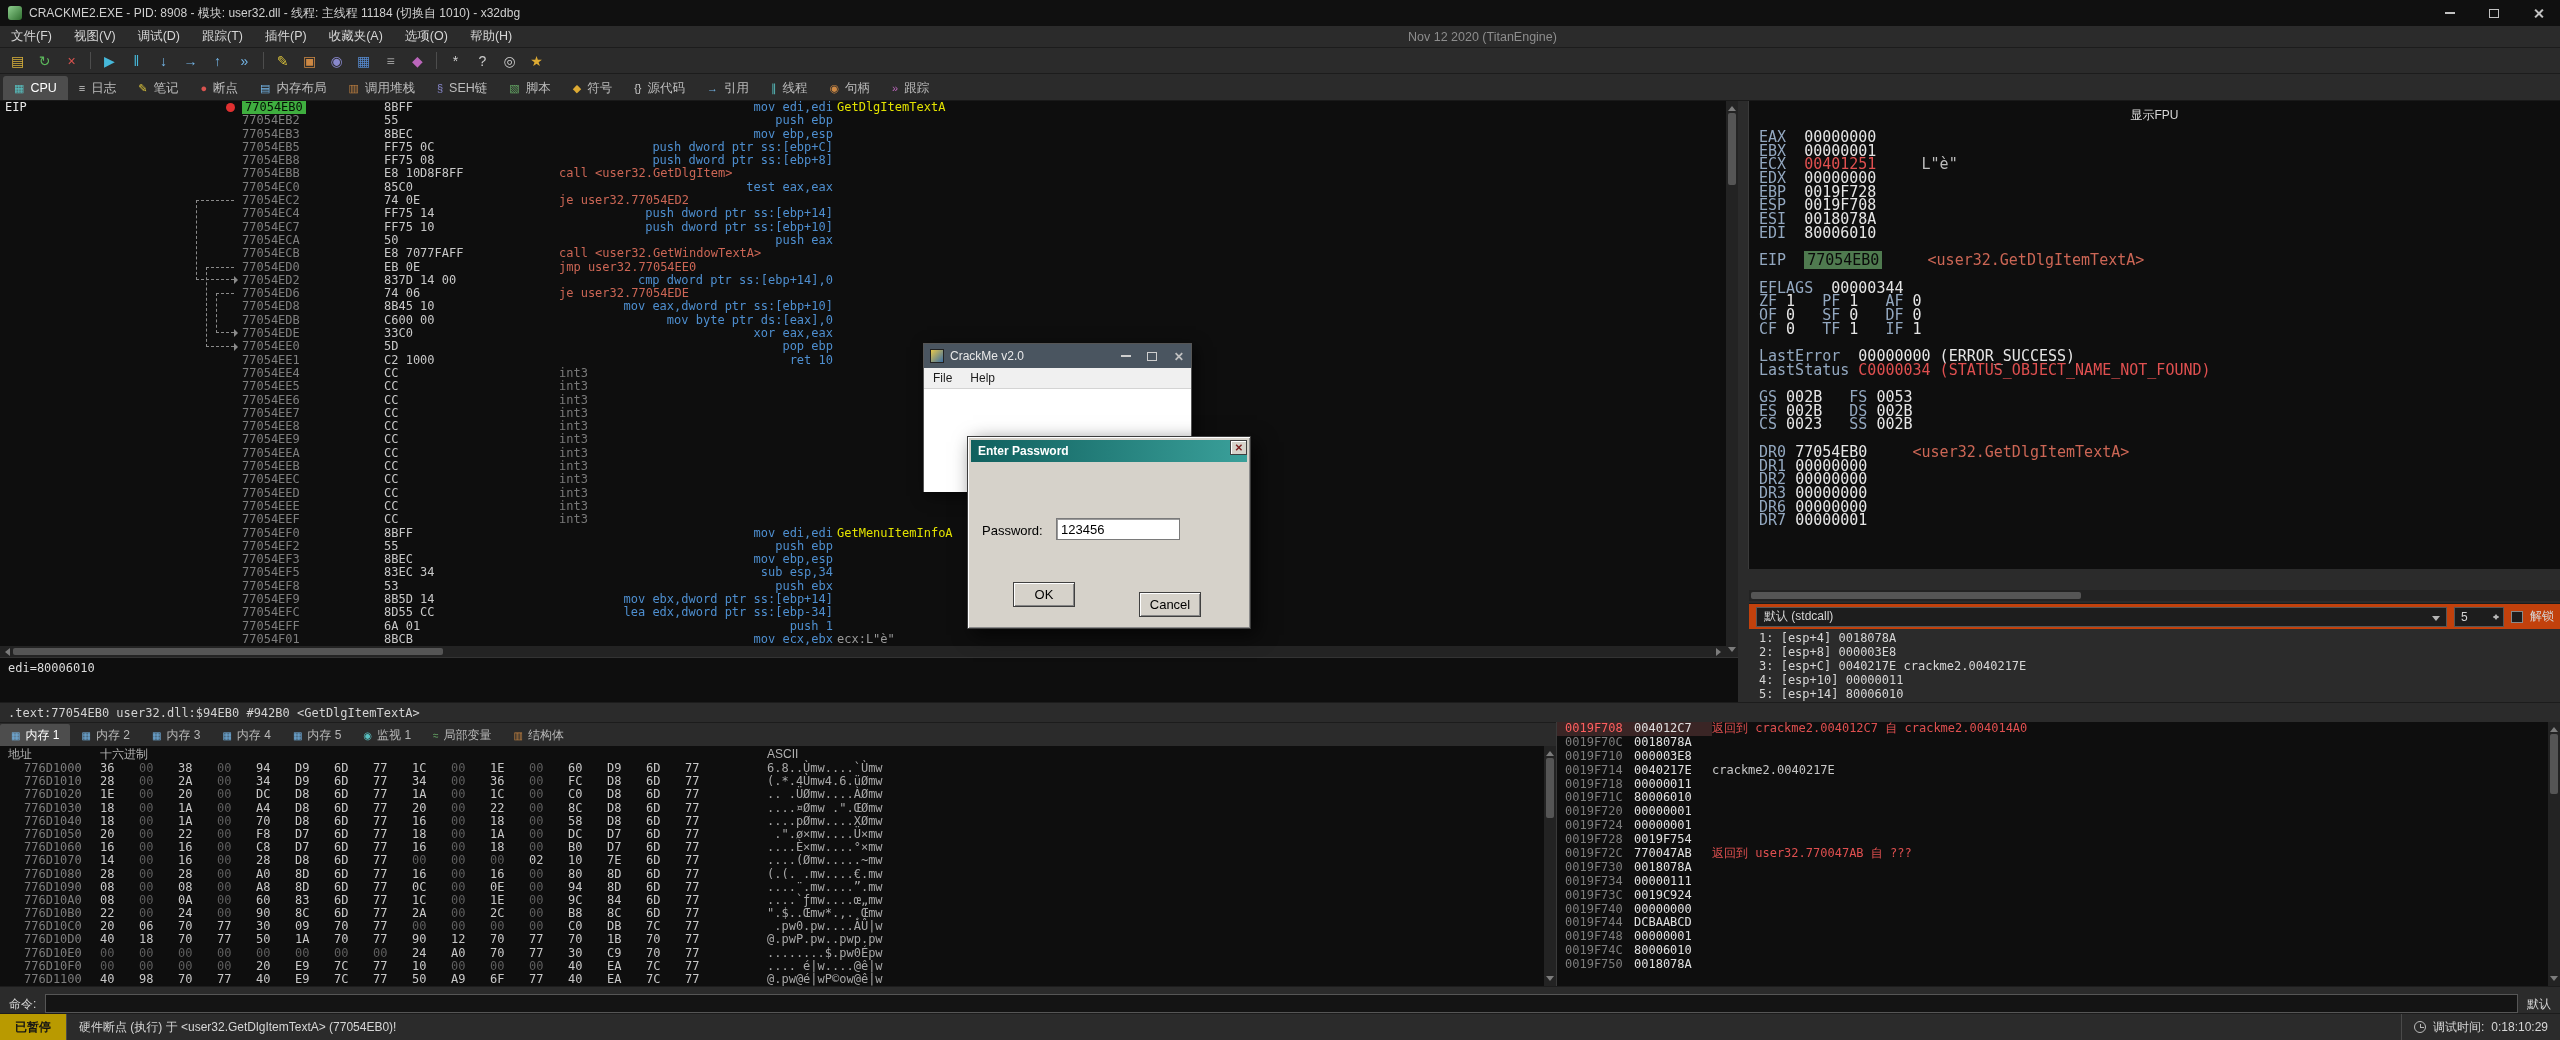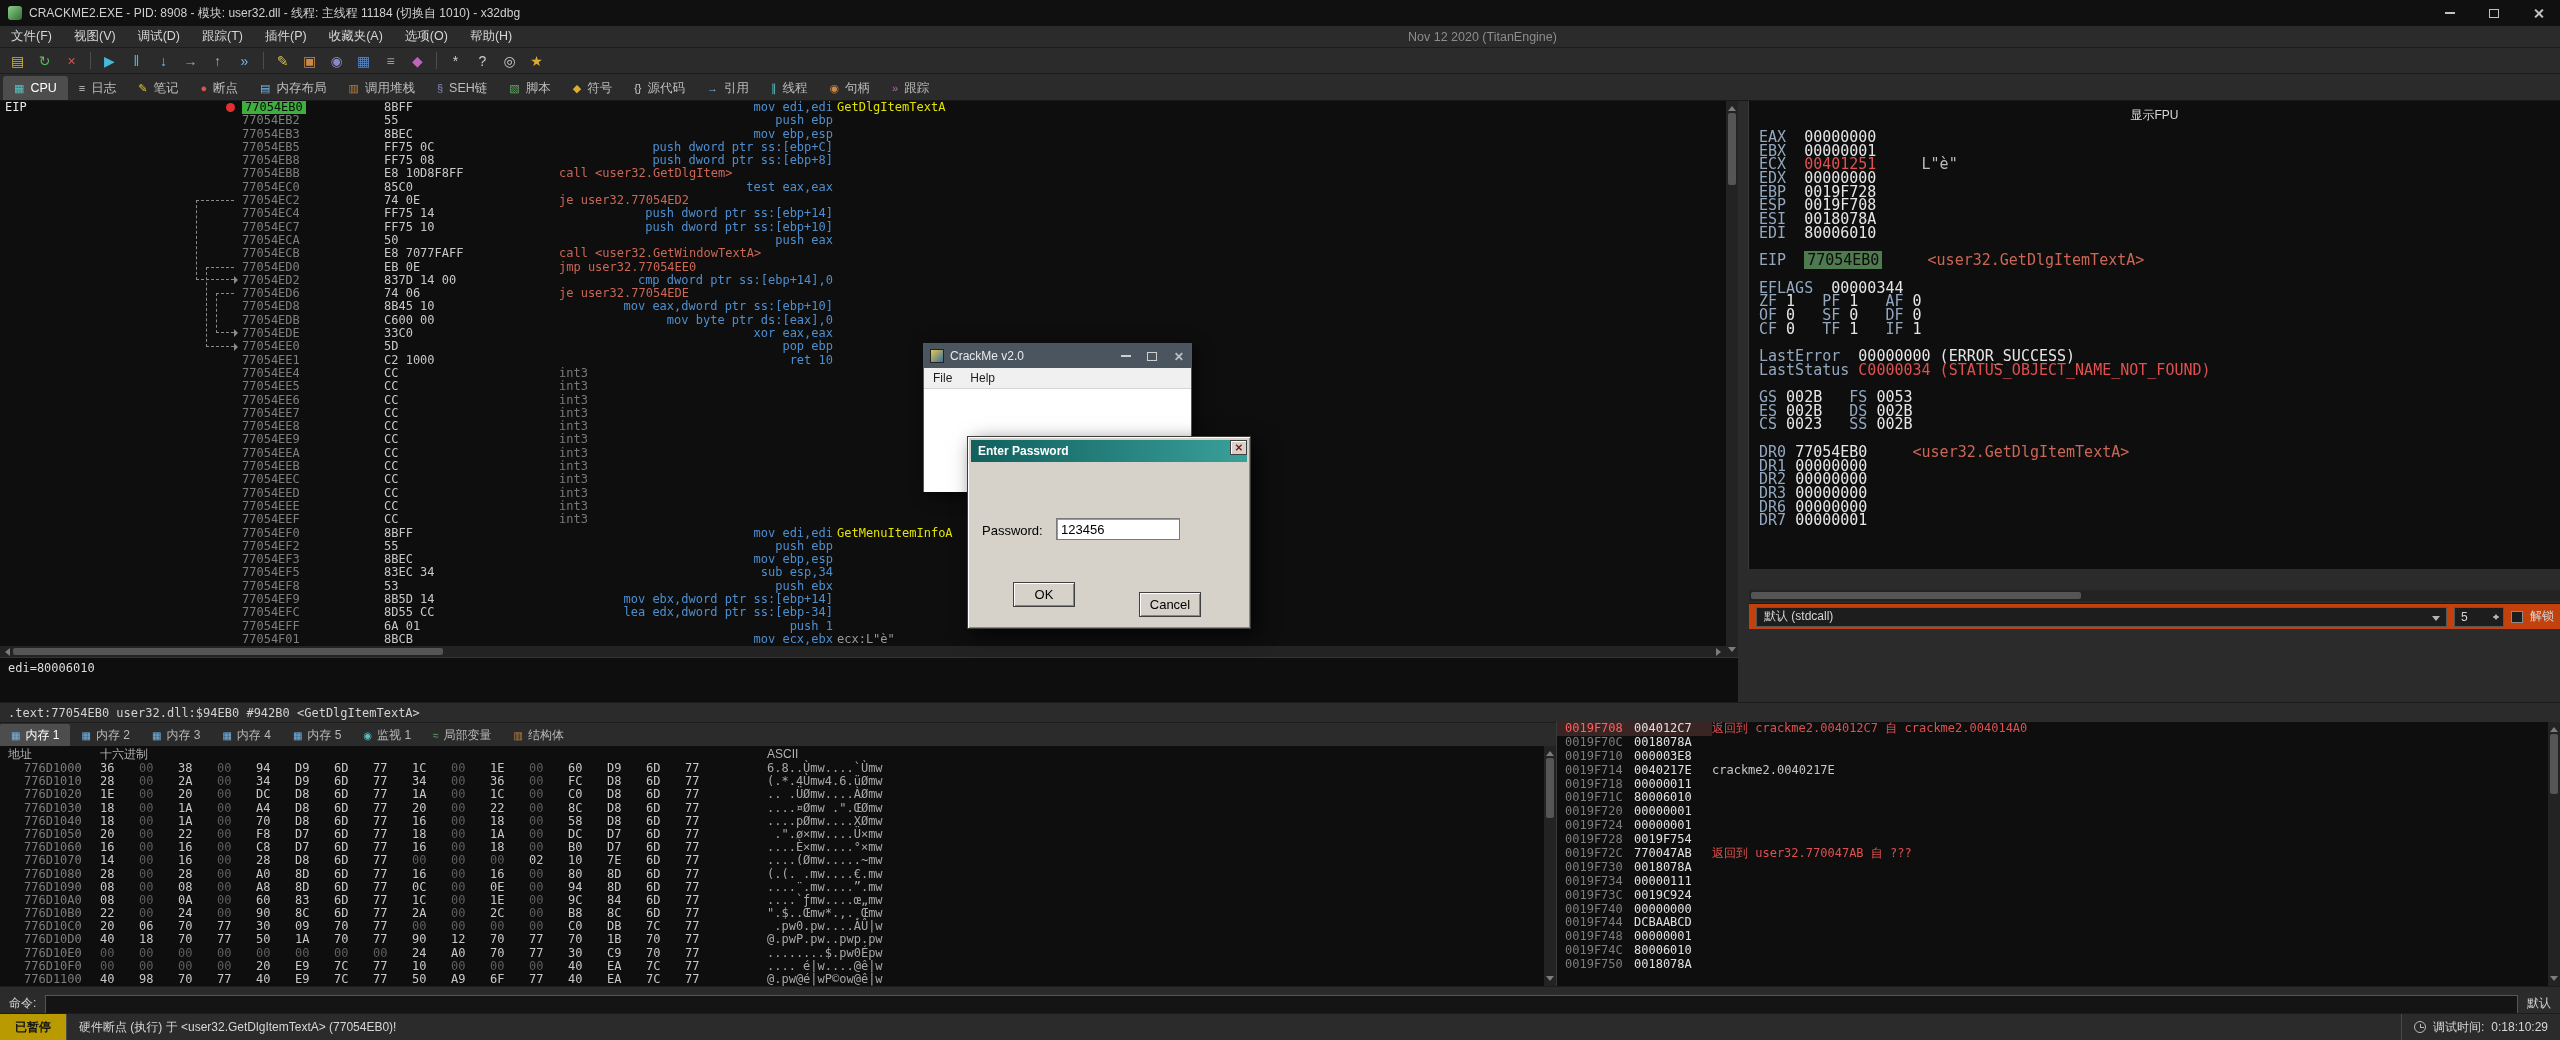--- a/index.html
+++ b/index.html
@@ -122,21 +122,21 @@
   .stack-row{display:flex;height:13.9px;line-height:13.9px;white-space:pre;}
   .s-addr{width:77px;padding-left:8px;color:#7e7e7e;flex:none;}
   .s-val{width:78px;color:#e0e0e0;flex:none;}
   .s-com{color:#9a9a9a;}
   .s-com.ret{color:#e05050;}
   .s-com.plain{color:#c8c8c8;}
   .stack-row.active .s-addr{color:#ff6060;background:#3a2525;}
   .stack-row.active .s-val{background:#3a2525;}
 
   
-  #cmdbar{position:absolute;left:0;top:986px;width:2560px;height:27px;background:#2b2b2b;border-top:1px solid #1c1c1c;display:flex;align-items:flex-start;gap:9px;padding:8px 9px;font-size:12px;color:#d6d6d6;}
+  #cmdbar{position:absolute;left:0;top:986px;width:2560px;height:27px;background:#2b2b2b;border-top:1px solid #1c1c1c;display:flex;align-items:flex-end;gap:9px;padding:0 9px;font-size:12px;color:#d6d6d6;}
   #cmd-input{flex:1;height:19px;background:#141414;border:1px solid #565656;color:#dddddd;font-size:12px;padding:0 4px;font-family:"DejaVu Sans Mono",monospace;}
   #statusbar{position:absolute;left:0;top:1013px;width:2560px;height:27px;background:#2b2b2b;border-top:1px solid #1c1c1c;display:flex;align-items:stretch;font-size:12px;}
   #status-state{background:#b99a00;color:#141414;display:flex;align-items:center;padding:0 15px;font-weight:bold;flex:none;}
   #status-msg{display:flex;align-items:center;padding:0 12px;color:#d6d6d6;border-left:1px solid #4a4a4a;flex:1;}
   #status-time{display:flex;align-items:center;gap:7px;padding:0 12px;color:#d6d6d6;border-left:1px solid #4a4a4a;flex:none;}
   .clock-shape{width:12px;height:12px;border:1px solid #bbb;border-radius:50%;position:relative;}
   .clock-shape::before{content:"";position:absolute;left:5px;top:2px;width:1px;height:4px;background:#bbb;}
   .clock-shape::after{content:"";position:absolute;left:5px;top:5px;width:4px;height:1px;background:#bbb;}
 
   
@@ -398,20 +398,27 @@
         <span class="combo-arrow"></span>
       </div>
       <div class="spinner">
         <span>5</span>
         <span class="spin-up"></span>
         <span class="spin-down"></span>
       </div>
       <span class="checkbox"></span>
       <span>解锁</span>
     </div>
+    <div id="args-rows">
+        <div class="arg-row">1: [esp+4] 0018078A</div>
+        <div class="arg-row">2: [esp+8] 000003E8</div>
+        <div class="arg-row">3: [esp+C] 0040217E crackme2.0040217E</div>
+        <div class="arg-row">4: [esp+10] 00000011</div>
+        <div class="arg-row">5: [esp+14] 80006010</div>
+      </div>
   </div>
 
   <div id="dump-tabs">
       <div class="dtab selected">
         <span class="dtab-icon" style="color: rgb(116, 182, 232);">▦</span>
         <span>内存 1</span>
       </div>
       <div class="dtab">
         <span class="dtab-icon" style="color: rgb(116, 182, 232);">▦</span>
         <span>内存 2</span>

